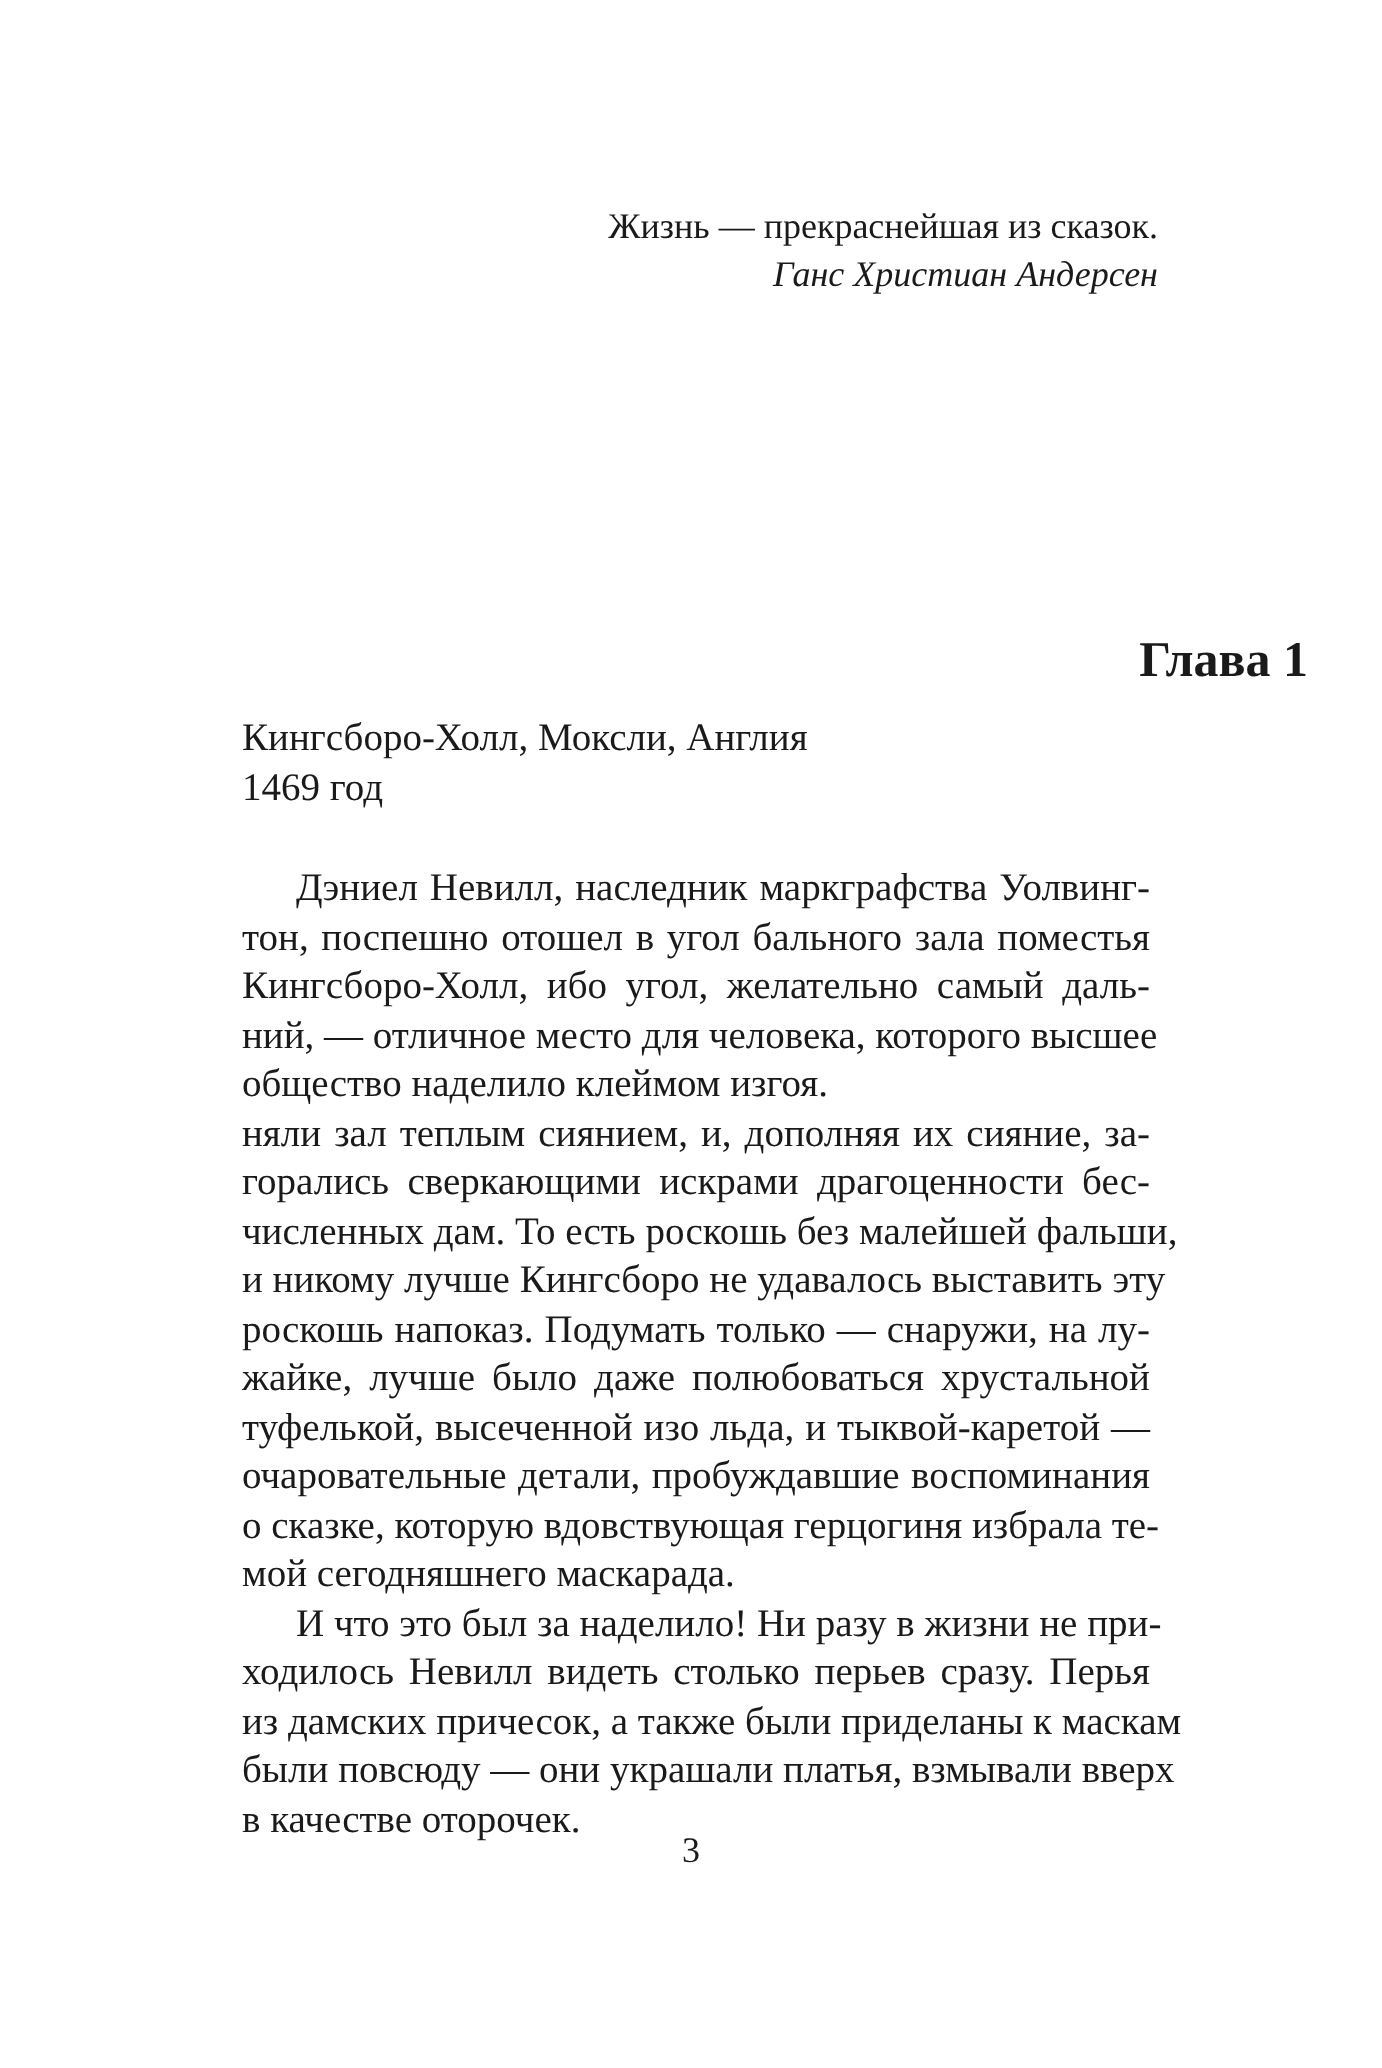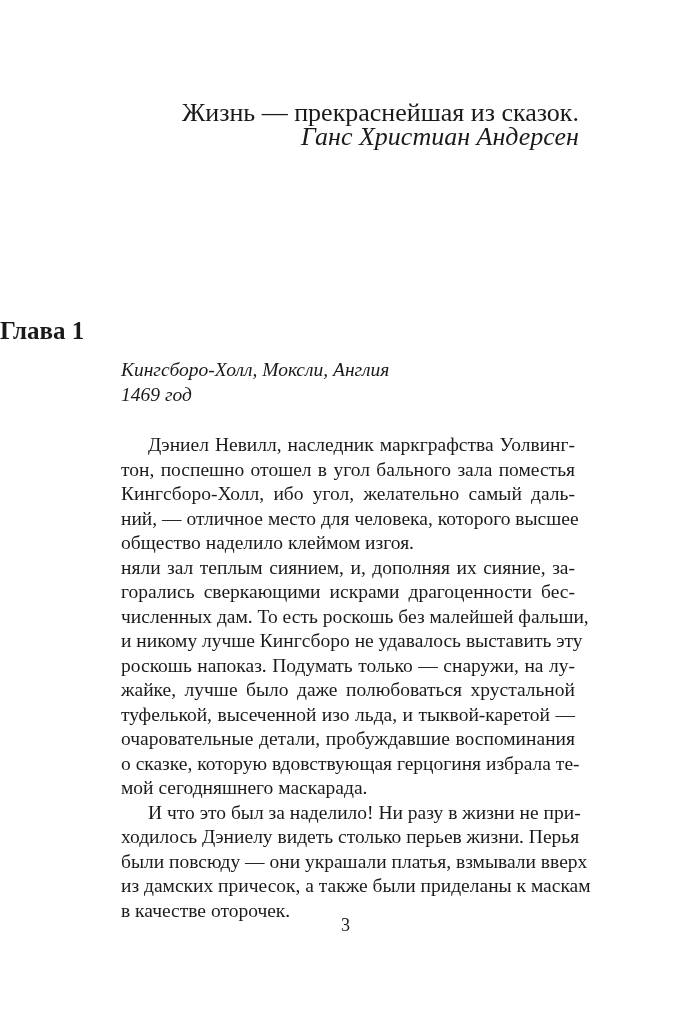--- a/index.html
+++ b/index.html
@@ -1,23 +1,23 @@
 <!DOCTYPE html>
 <html><head>
 <meta charset="utf-8">
 <style>
   html, body { margin: 0; padding: 0; background: #ffffff; }
   body { width: 691px; height: 1034px; position: relative; overflow: hidden;
          font-family: "Liberation Serif", "DejaVu Serif", serif; color: #1a1a1a; }
   .epigraph { position: absolute; right: 112px; top: 101px; text-align: right;
-              font-size: 26px; line-height: 24px; }
+              font-size: 18px; line-height: 24px; }
   .epigraph .author { font-style: italic; }
-  .chapter-title { position: absolute; left: 0; width: 654px; top: 316px; text-align: left;
+  .chapter-title { position: absolute; left: 0; width: 654px; top: 316px; text-align: right;
                    font-weight: bold; font-size: 25px; line-height: 30px; }
-  .location { position: absolute; left: 121px; top: 357px; font-style: italic;
+  .location { position: absolute; left: 121px; top: 357px; 
               font-size: 19.5px; line-height: 25px; }
   .body-text { position: absolute; left: 121px; width: 454px; top: 433px;
                font-size: 19.5px; line-height: 24.5px; text-align: justify; }
   .line { display: block; text-align-last: justify; white-space: nowrap; }
   .line.last { text-align-last: left; }
   .line.indent { text-indent: 27px; }
   .page-number { position: absolute; left: 0; width: 691px; top: 914px; text-align: center;
                  font-size: 18px; line-height: 22px; }
 </style>
 </head>
@@ -50,20 +50,20 @@
     <span class="line">и никому лучше Кингсборо не удавалось выставить эту</span>
     <span class="line">роскошь напоказ. Подумать только — снаружи, на лу-</span>
     <span class="line">жайке, лучше было даже полюбоваться хрустальной</span>
     <span class="line">туфелькой, высеченной изо льда, и тыквой-каретой —</span>
     <span class="line">очаровательные детали, пробуждавшие воспоминания</span>
     <span class="line">о сказке, которую вдовствующая герцогиня избрала те-</span>
     <span class="line last">мой сегодняшнего маскарада.</span>
   </div>
   <div>
     <span class="line indent">И что это был за наделило! Ни разу в жизни не при-</span>
-    <span class="line">ходилось Дэниелу видеть столько перьев жизни. Перья</span>
+    <span class="line">ходилось Невилл видеть столько перьев сразу. Перья</span>
+    <span class="line">из дамских причесок, а также были приделаны к маскам</span>
     <span class="line">были повсюду — они украшали платья, взмывали вверх</span>
-    <span class="line">из дамских причесок, а также были приделаны к маскам</span>
     <span class="line last">в качестве оторочек.</span>
   </div>
 </div>
 
 <div class="page-number">3</div>
 
 </body></html>

